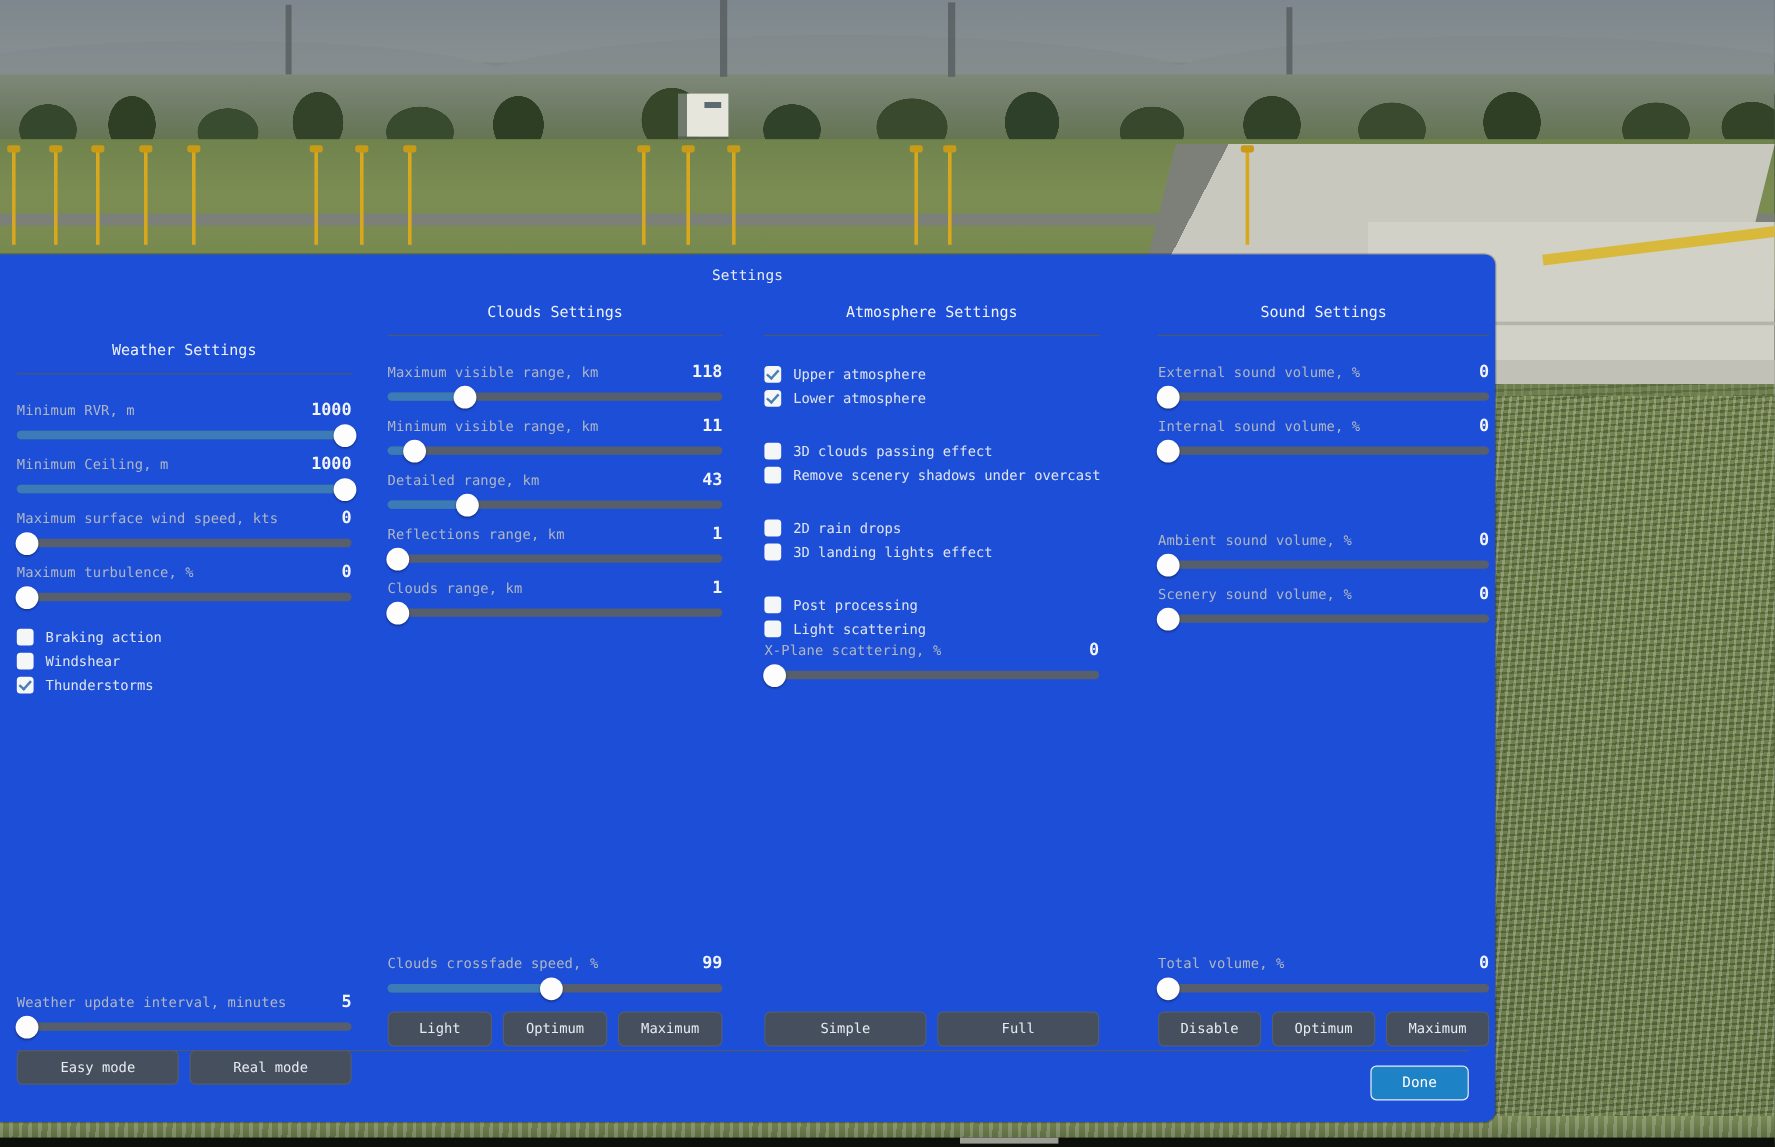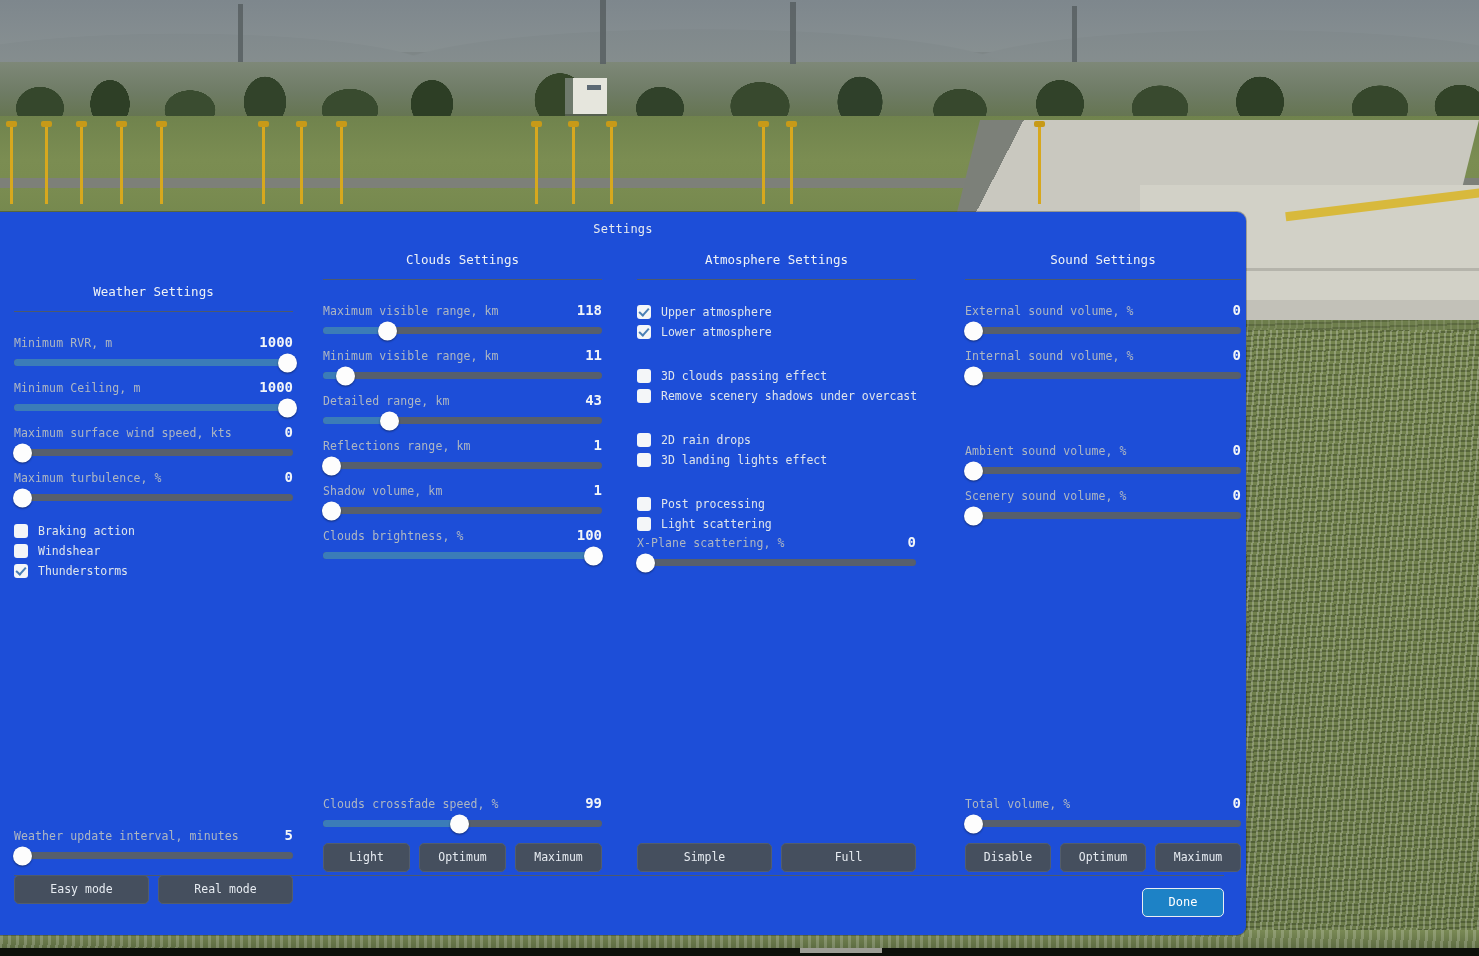--- a/index.html
+++ b/index.html
@@ -445,39 +445,29 @@
           <span class="row-value">1</span>
         </div>
         <div class="slider">
           <div class="fill" style="width:0%"></div>
           <div class="knob" style="left:3%"></div>
         </div>
       </div>
 
       <div class="row">
         <div class="row-head">
-          <span class="row-label">Shadow volume, km</span>
+          <span class="row-label">Clouds range, km</span>
           <span class="row-value">1</span>
         </div>
         <div class="slider">
           <div class="fill" style="width:0%"></div>
           <div class="knob" style="left:3%"></div>
         </div>
       </div>
 
-      <div class="row">
-        <div class="row-head">
-          <span class="row-label">Clouds brightness, %</span>
-          <span class="row-value">100</span>
-        </div>
-        <div class="slider">
-          <div class="fill" style="width:97%"></div>
-          <div class="knob" style="left:97%"></div>
-        </div>
-      </div>
 
       <div class="col-bottom">
         <div class="row" style="margin-bottom:0">
           <div class="row-head">
             <span class="row-label">Clouds crossfade speed, %</span>
             <span class="row-value">99</span>
           </div>
           <div class="slider">
             <div class="fill" style="width:49%"></div>
             <div class="knob" style="left:49%"></div>

